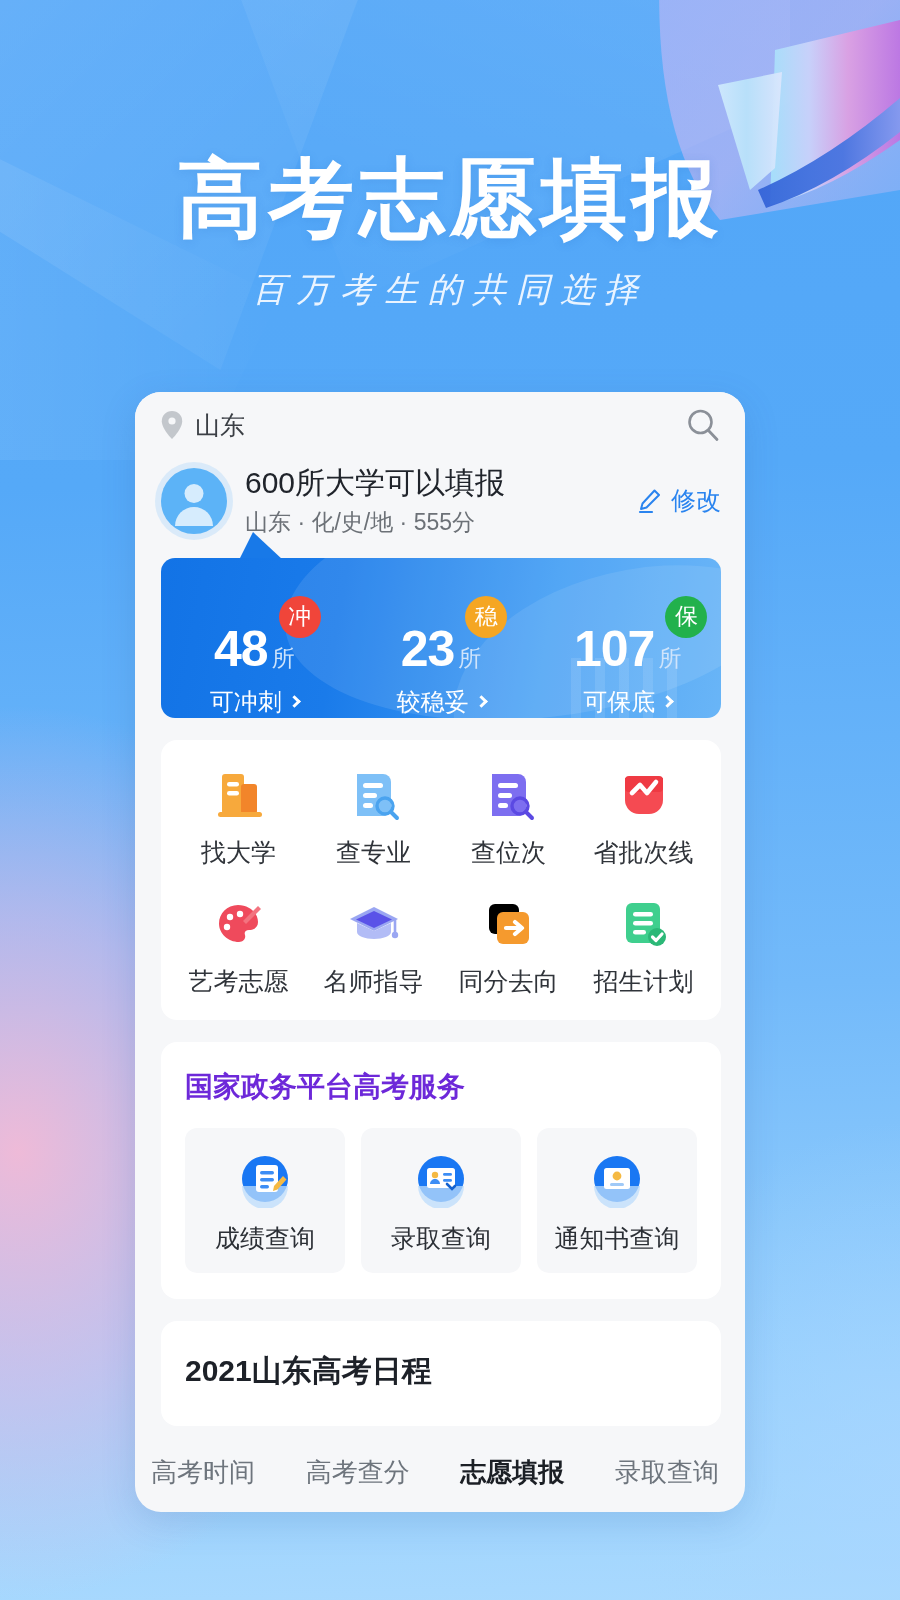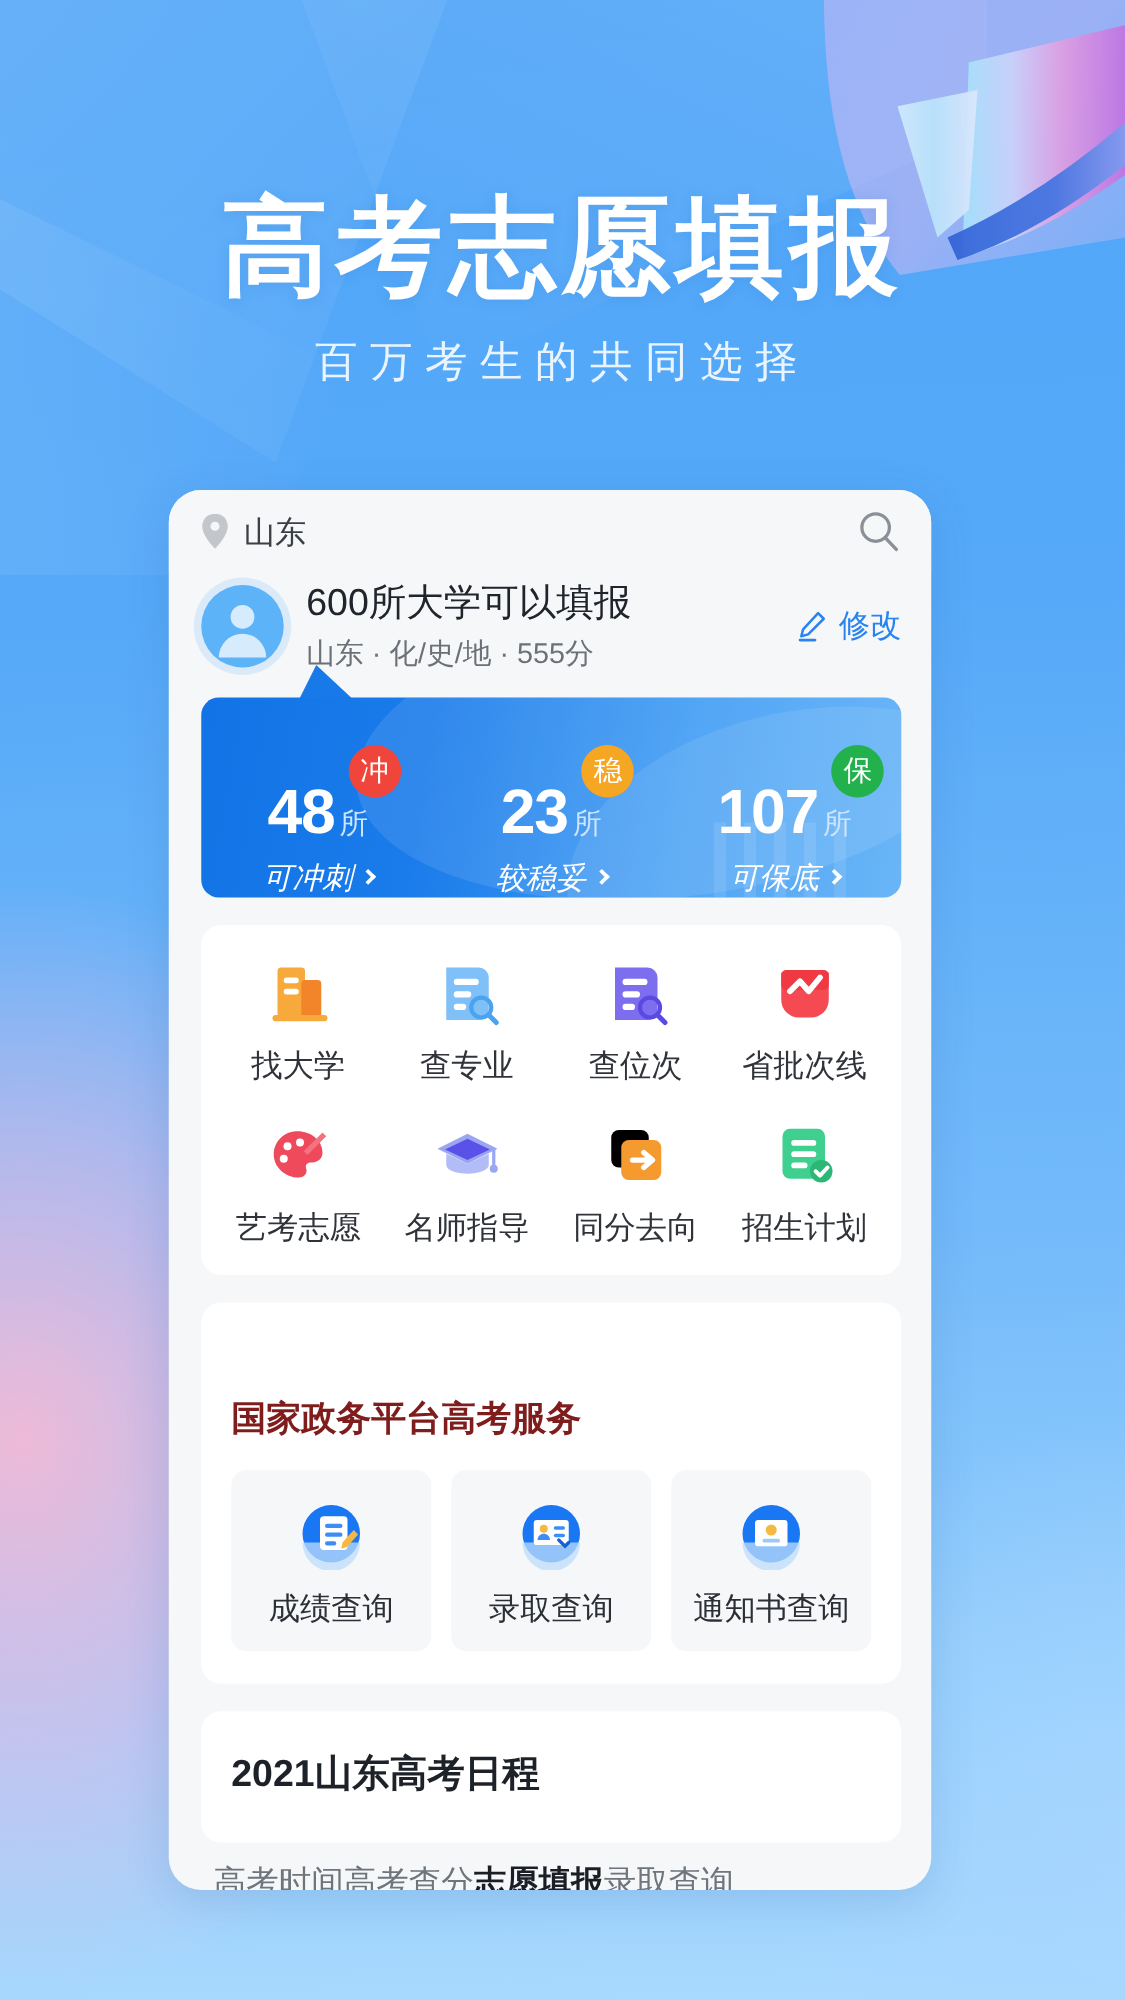--- a/index.html
+++ b/index.html
@@ -40,20 +40,21 @@
 
   
   #hero { position: absolute; left: 0; right: 0; top: 152px; text-align: center; }
   #hero-title {
     font-size: 86px; font-weight: 700; color: #ffffff; letter-spacing: 5px;
     line-height: 1.08; text-shadow: 0 2px 10px rgba(40,110,200,0.18);
   }
   #hero-sub {
     margin-top: 22px; font-size: 34px; color: #eaf4ff; letter-spacing: 10px;
     font-weight: 400;
+    font-style: italic;
   }
 
   
   #phone {
     position: absolute; left: 135px; top: 392px; width: 610px; height: 1120px;
     background: #f6f7f9; border-radius: 26px;
     box-shadow: 0 10px 34px rgba(40,90,160,0.17);
     overflow: hidden;
   }
 
@@ -115,53 +116,53 @@
   .stat-top { display: inline-flex; align-items: baseline; position: relative; }
   .stat-num { font-size: 50px; font-weight: 700; color: #fff; letter-spacing: -1px; }
   .stat-unit { font-size: 23px; color: #cfe4fb; margin-left: 4px; }
   .stat-badge {
     position: absolute; right: -26px; top: -24px;
     width: 42px; height: 42px; border-radius: 50%;
     display: flex; align-items: center; justify-content: center;
     font-size: 23px; color: #fff; font-weight: 500;
   }
   .stat-link { margin-top: 8px; font-size: 24px; color: #ffffff; display: flex;
-    align-items: center; justify-content: center; gap: 8px; cursor: pointer; font-style: italic; }
+    align-items: center; justify-content: center; gap: 8px; cursor: pointer; }
   .chev { width: 9px; height: 9px; border-right: 3px solid #fff;
     border-top: 3px solid #fff; transform: rotate(45deg); display: inline-block; }
 
   
   .card {
     margin: 22px 24px 0 26px; background: #ffffff; border-radius: 16px;
   }
   #grid-card { padding: 26px 10px 22px; text-align: center; }
   #grid { display: grid; grid-template-columns: repeat(4, 1fr); row-gap: 26px; }
   .gitem { display: flex; flex-direction: column; align-items: center; cursor: pointer; }
   .gicon { width: 58px; height: 58px; }
   .glabel { margin-top: 12px; font-size: 25px; color: #30343a; }
 
   
   #gov-card { padding: 26px 24px 26px; }
-  #gov-title { font-size: 28px; font-weight: 700; color: #7f1d1d; margin-top: 48px; }
+  #gov-title { font-size: 28px; font-weight: 700; color: #6d28d9; }
   #gov-grid { margin-top: 22px; display: grid; grid-template-columns: repeat(3, 1fr); gap: 16px; }
   .gov-item {
     background: #f6f7f9; border-radius: 12px; padding: 22px 0 18px;
     display: flex; flex-direction: column; align-items: center; cursor: pointer;
   }
   .gov-icon { width: 58px; height: 58px; }
   .gov-label { margin-top: 14px; font-size: 25px; color: #2c3views; color: #2c3036; }
 
   
   #sched-card { padding: 30px 24px 34px; }
   #sched-title { font-size: 30px; font-weight: 700; color: #1d2128; }
 
   
   #tabs {
-    margin-top: 14px; display: flex; justify-content: flex-start;
-    padding: 0 26px 0 36px;
+    margin-top: 29px; display: flex; justify-content: space-between;
+    padding: 0 26px 0 16px;
   }
   .tab { font-size: 26px; color: #6e757d; cursor: pointer; }
   .tab.active { color: #1b1f25; font-weight: 700; }
 </style>
 </head>
 <body>
 
 <div id="bg">
   <div id="facet1"></div>
   <div id="facet2"></div>

